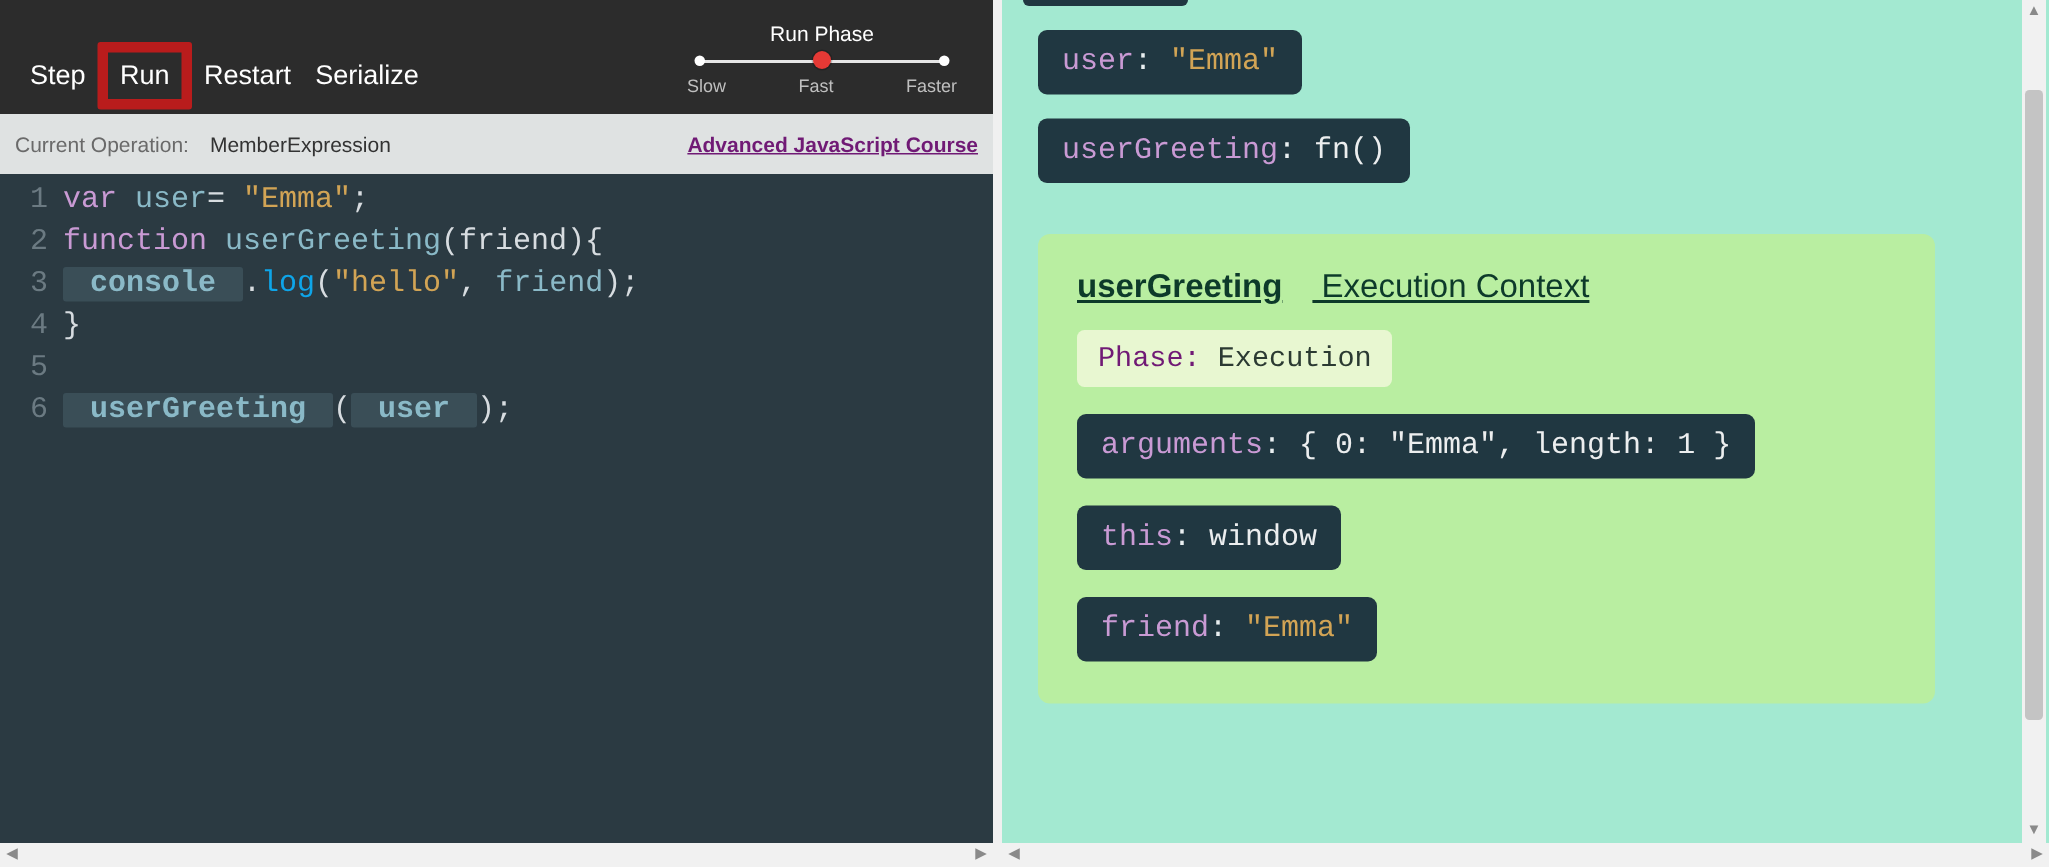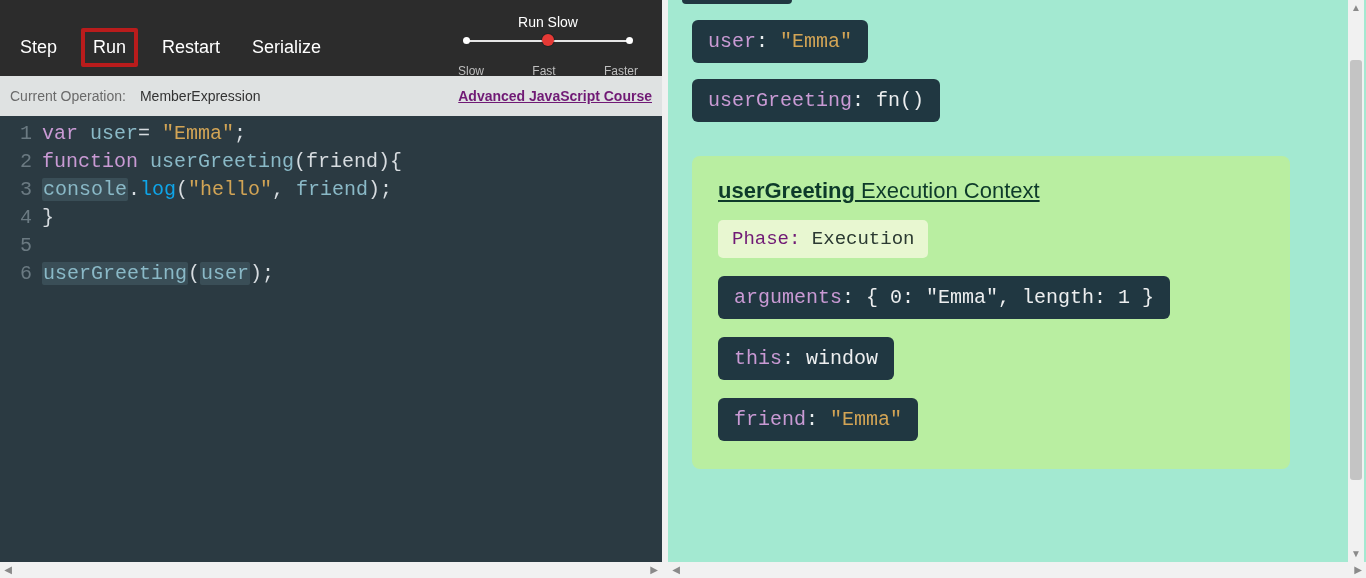--- a/index.html
+++ b/index.html
@@ -31,35 +31,35 @@
     background: #2c2c2c;
     height: 76px;
     display: flex;
     align-items: flex-start;
     padding: 0 12px;
     color: #fff;
     position: relative;
   }
   .controls {
     display: flex;
-    gap: 16px;
+    gap: 0;
     padding-top: 28px;
     align-items: center;
   }
   .ctl-btn {
     font-size: 18px;
     color: #fff;
     background: transparent;
     border: none;
     padding: 5px 8px;
     cursor: pointer;
     font-family: inherit;
   }
   .ctl-btn.active {
-    border: 4px solid #b91c1c;
+    border: 7px solid #b91c1c;
     border-radius: 2px;
     text-align: right;
   }
   .speed {
     position: absolute;
     right: 24px;
     top: 14px;
     width: 180px;
     text-align: center;
     color: #fff;
@@ -94,21 +94,21 @@
     width: 12px; height: 12px;
     background: #e53935;
     border-radius: 50%;
     box-shadow: 0 0 0 1px rgba(0,0,0,0.2);
   }
   .speed-labels {
     display: flex;
     justify-content: space-between;
     font-size: 12px;
     color: #bfbfbf;
-    margin-top: 14px;
+    margin-top: 0;
     padding: 0 0;
     align-items: flex-end;
   }
 
   .opbar {
     background: #dfe2e2;
     height: 40px;
     display: flex;
     align-items: center;
     padding: 0 10px;
@@ -139,21 +139,21 @@
   .gutter {
     width: 42px;
     text-align: right;
     color: #6b7a82;
     padding-right: 10px;
     user-select: none;
   }
   .code { flex: 1; white-space: pre; }
   .kw { color: #c99ad4; }     
   .ident { color: #8ab9c7; }  
-  .identhl { color:#8ab9c7; background:#3a4e57; border-radius:2px; padding:0 1px;}
+  .identhl { color:#8ab9c7; background:#3a4e57; border-radius:2px; padding:0 18px;font-weight:bold;}
   .method { color: #0ea5e9; } 
   .str { color: #d2a455; }    
   .punct { color: #d7dce0; }
 
   
   .divider { width: 6px; background: #f0f0f0; }
 
   
   .right {
     flex: 1;
@@ -189,21 +189,21 @@
     border-radius: 8px;
     padding: 22px 26px 28px 26px;
     width: 598px;
   }
   .ctx-title {
     font-size: 22px;
     color: #0d3a2a;
     margin-bottom: 16px;
   }
   .ctx-title .fn { font-weight: 700; text-decoration: underline; }
-  .ctx-title .suf { text-decoration: underline; font-weight: 400; }
+  .ctx-title .suf { text-decoration: underline; font-weight: 400; padding-left: 20px; }
   .phase {
     display: inline-block;
     background: #e8f7d1;
     color: #2b3a32;
     font-family: Consolas, "Courier New", monospace;
     font-size: 19px;
     padding: 8px 14px;
     border-radius: 5px;
   }
   .phase .ph-key { color:#701a75; }
@@ -246,21 +246,21 @@
 
   <div class="left">
     <div class="toolbar">
       <div class="controls">
         <button class="ctl-btn">Step</button>
         <button class="ctl-btn active">Run</button>
         <button class="ctl-btn">Restart</button>
         <button class="ctl-btn">Serialize</button>
       </div>
       <div class="speed">
-        <div class="speed-title">Run Slow</div>
+        <div class="speed-title">Run Phase</div>
         <div class="speed-track">
           <div class="speed-line"></div>
           <div class="speed-end left-dot"></div>
           <div class="speed-end right-dot"></div>
           <div class="speed-knob"></div>
         </div>
         <div class="speed-labels">
           <span>Slow</span>
           <span>Fast</span>
           <span>Faster</span>

